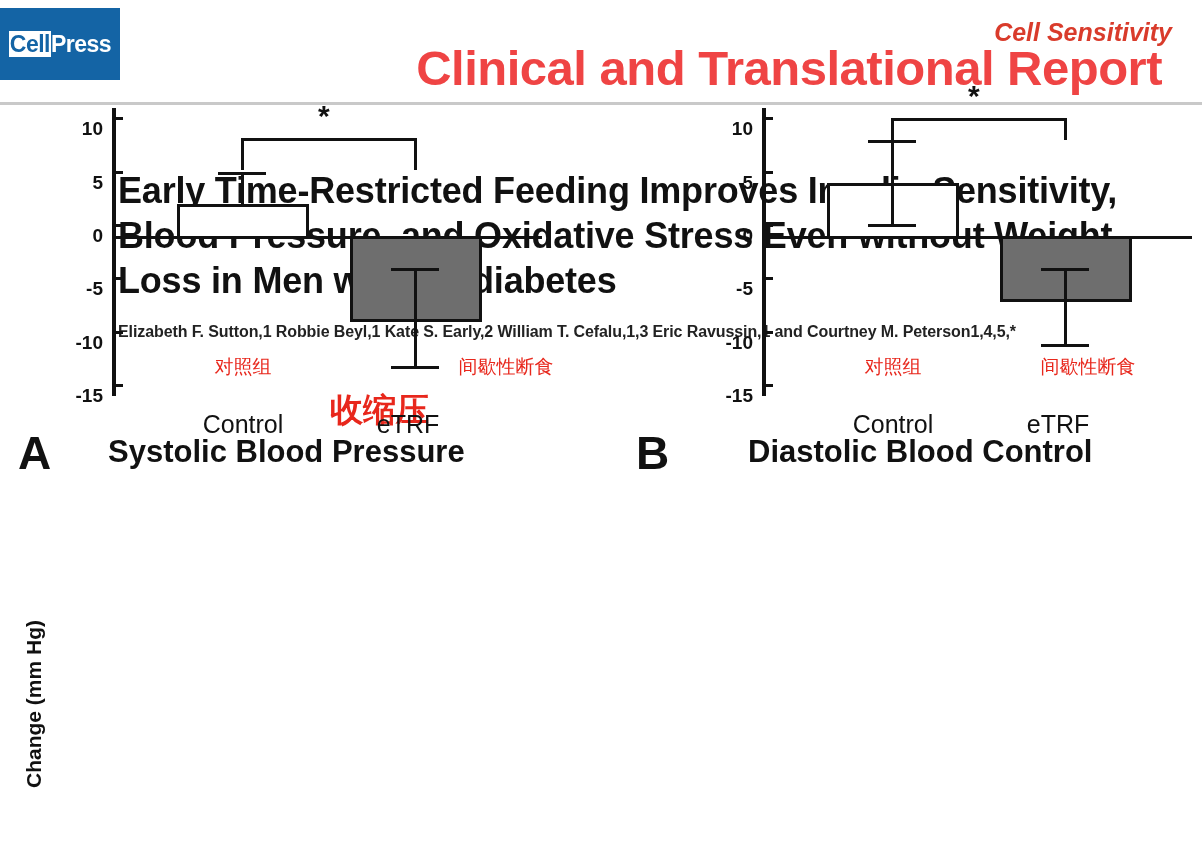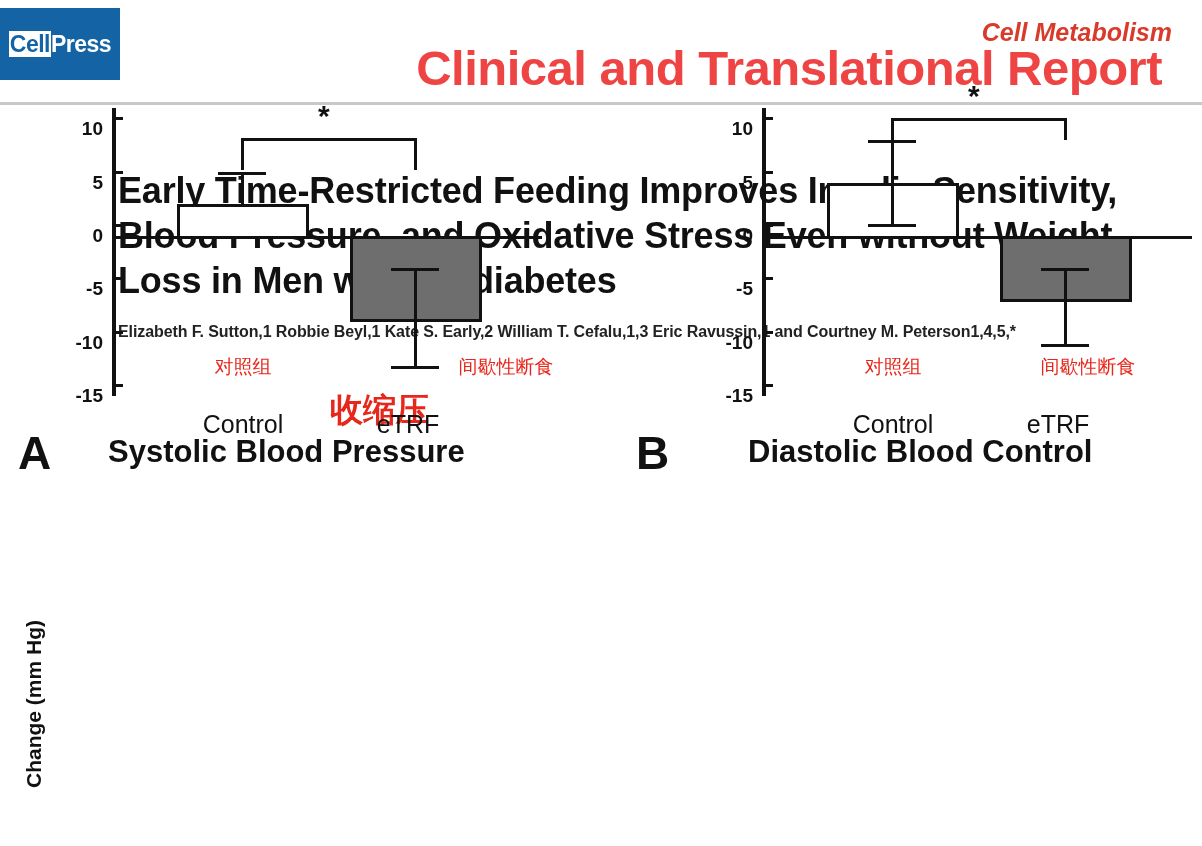--- a/index.html
+++ b/index.html
@@ -242,21 +242,21 @@
     font-family: "DejaVu Sans", sans-serif;
   }
 </style>
 </head>
 <body>
 
 <div id="header">
   <div id="cellpress-logo">
     <span class="logo-text"><span class="cell">Cell</span><span>Press</span></span>
   </div>
-  <div id="journal-name">Cell Metabolism</div>
+  <div id="journal-name">Cell Sensitivity</div>
   <div id="article-type">Clinical and Translational Report</div>
   <div id="header-rule"></div>
 </div>
 
 <div id="title-block">
   <div id="paper-title">Early Time-Restricted Feeding Improves Insulin Sensitivity, Blood Pressure, and Oxidative Stress Even without Weight Loss in Men with Prediabetes</div>
   <div id="authors">Elizabeth F. Sutton,1 Robbie Beyl,1 Kate S. Early,2 William T. Cefalu,1,3 Eric Ravussin,1 and Courtney M. Peterson1,4,5,*</div>
 </div>
 
 <div class="panel" id="panel-a">

